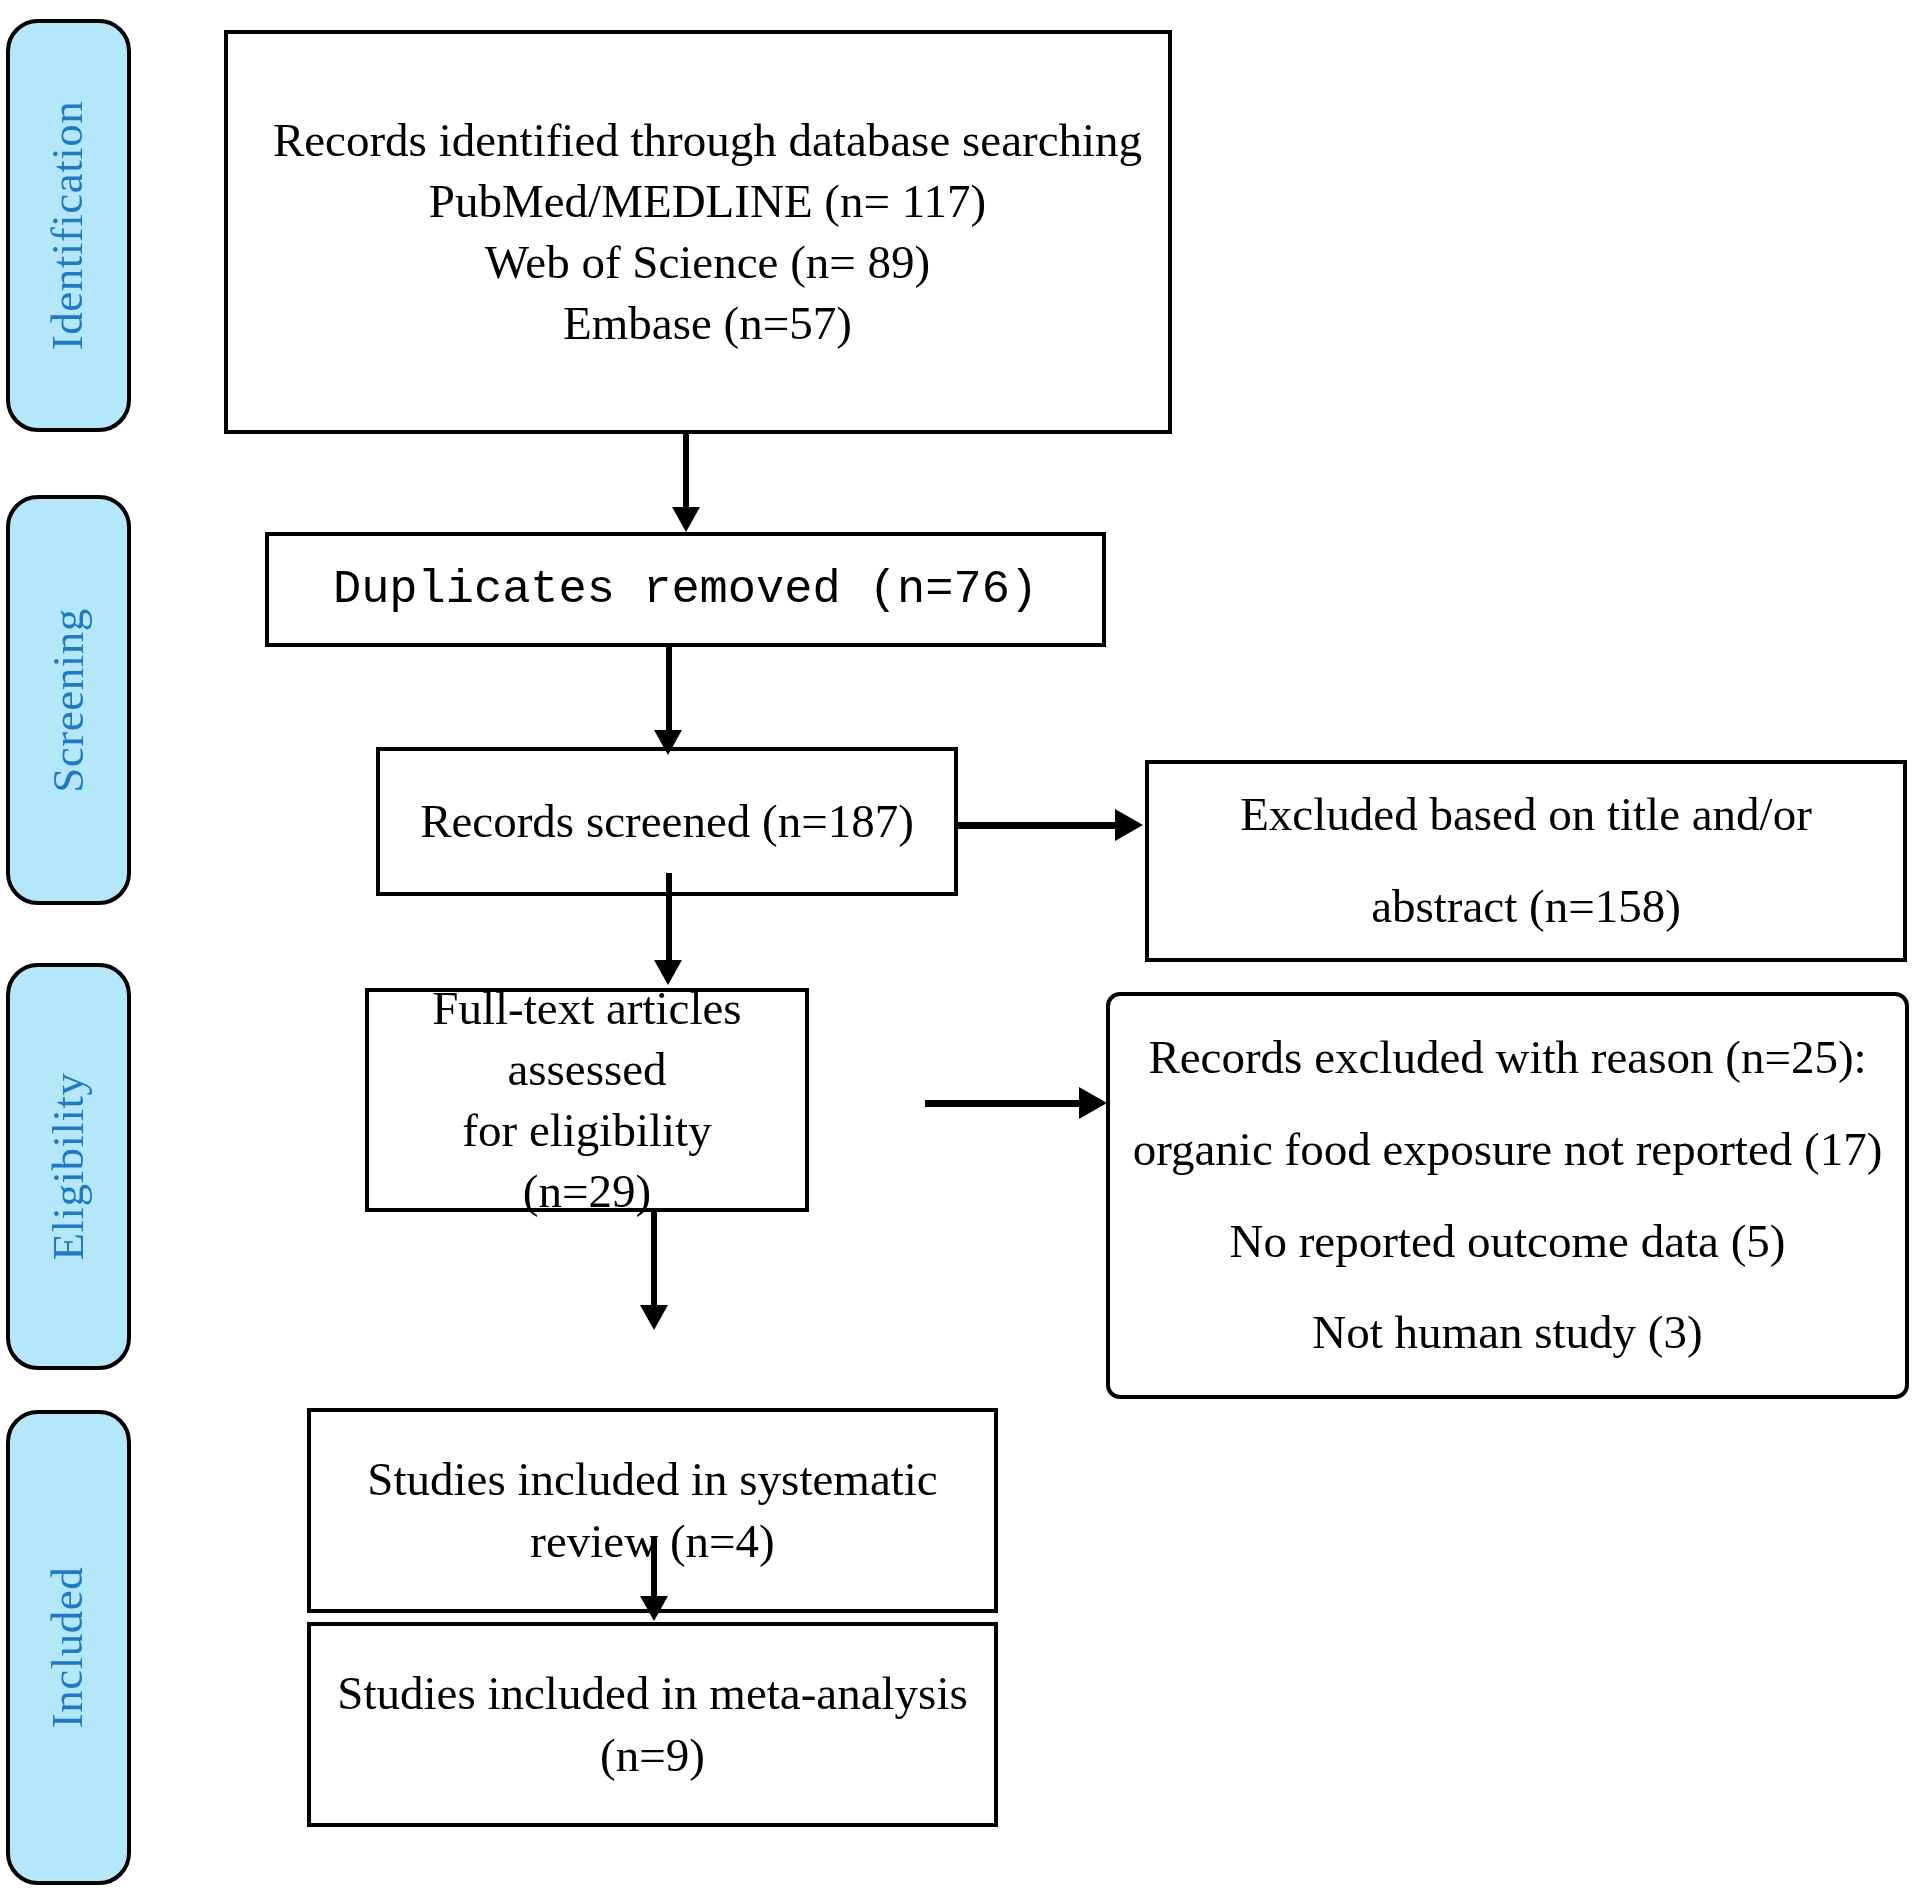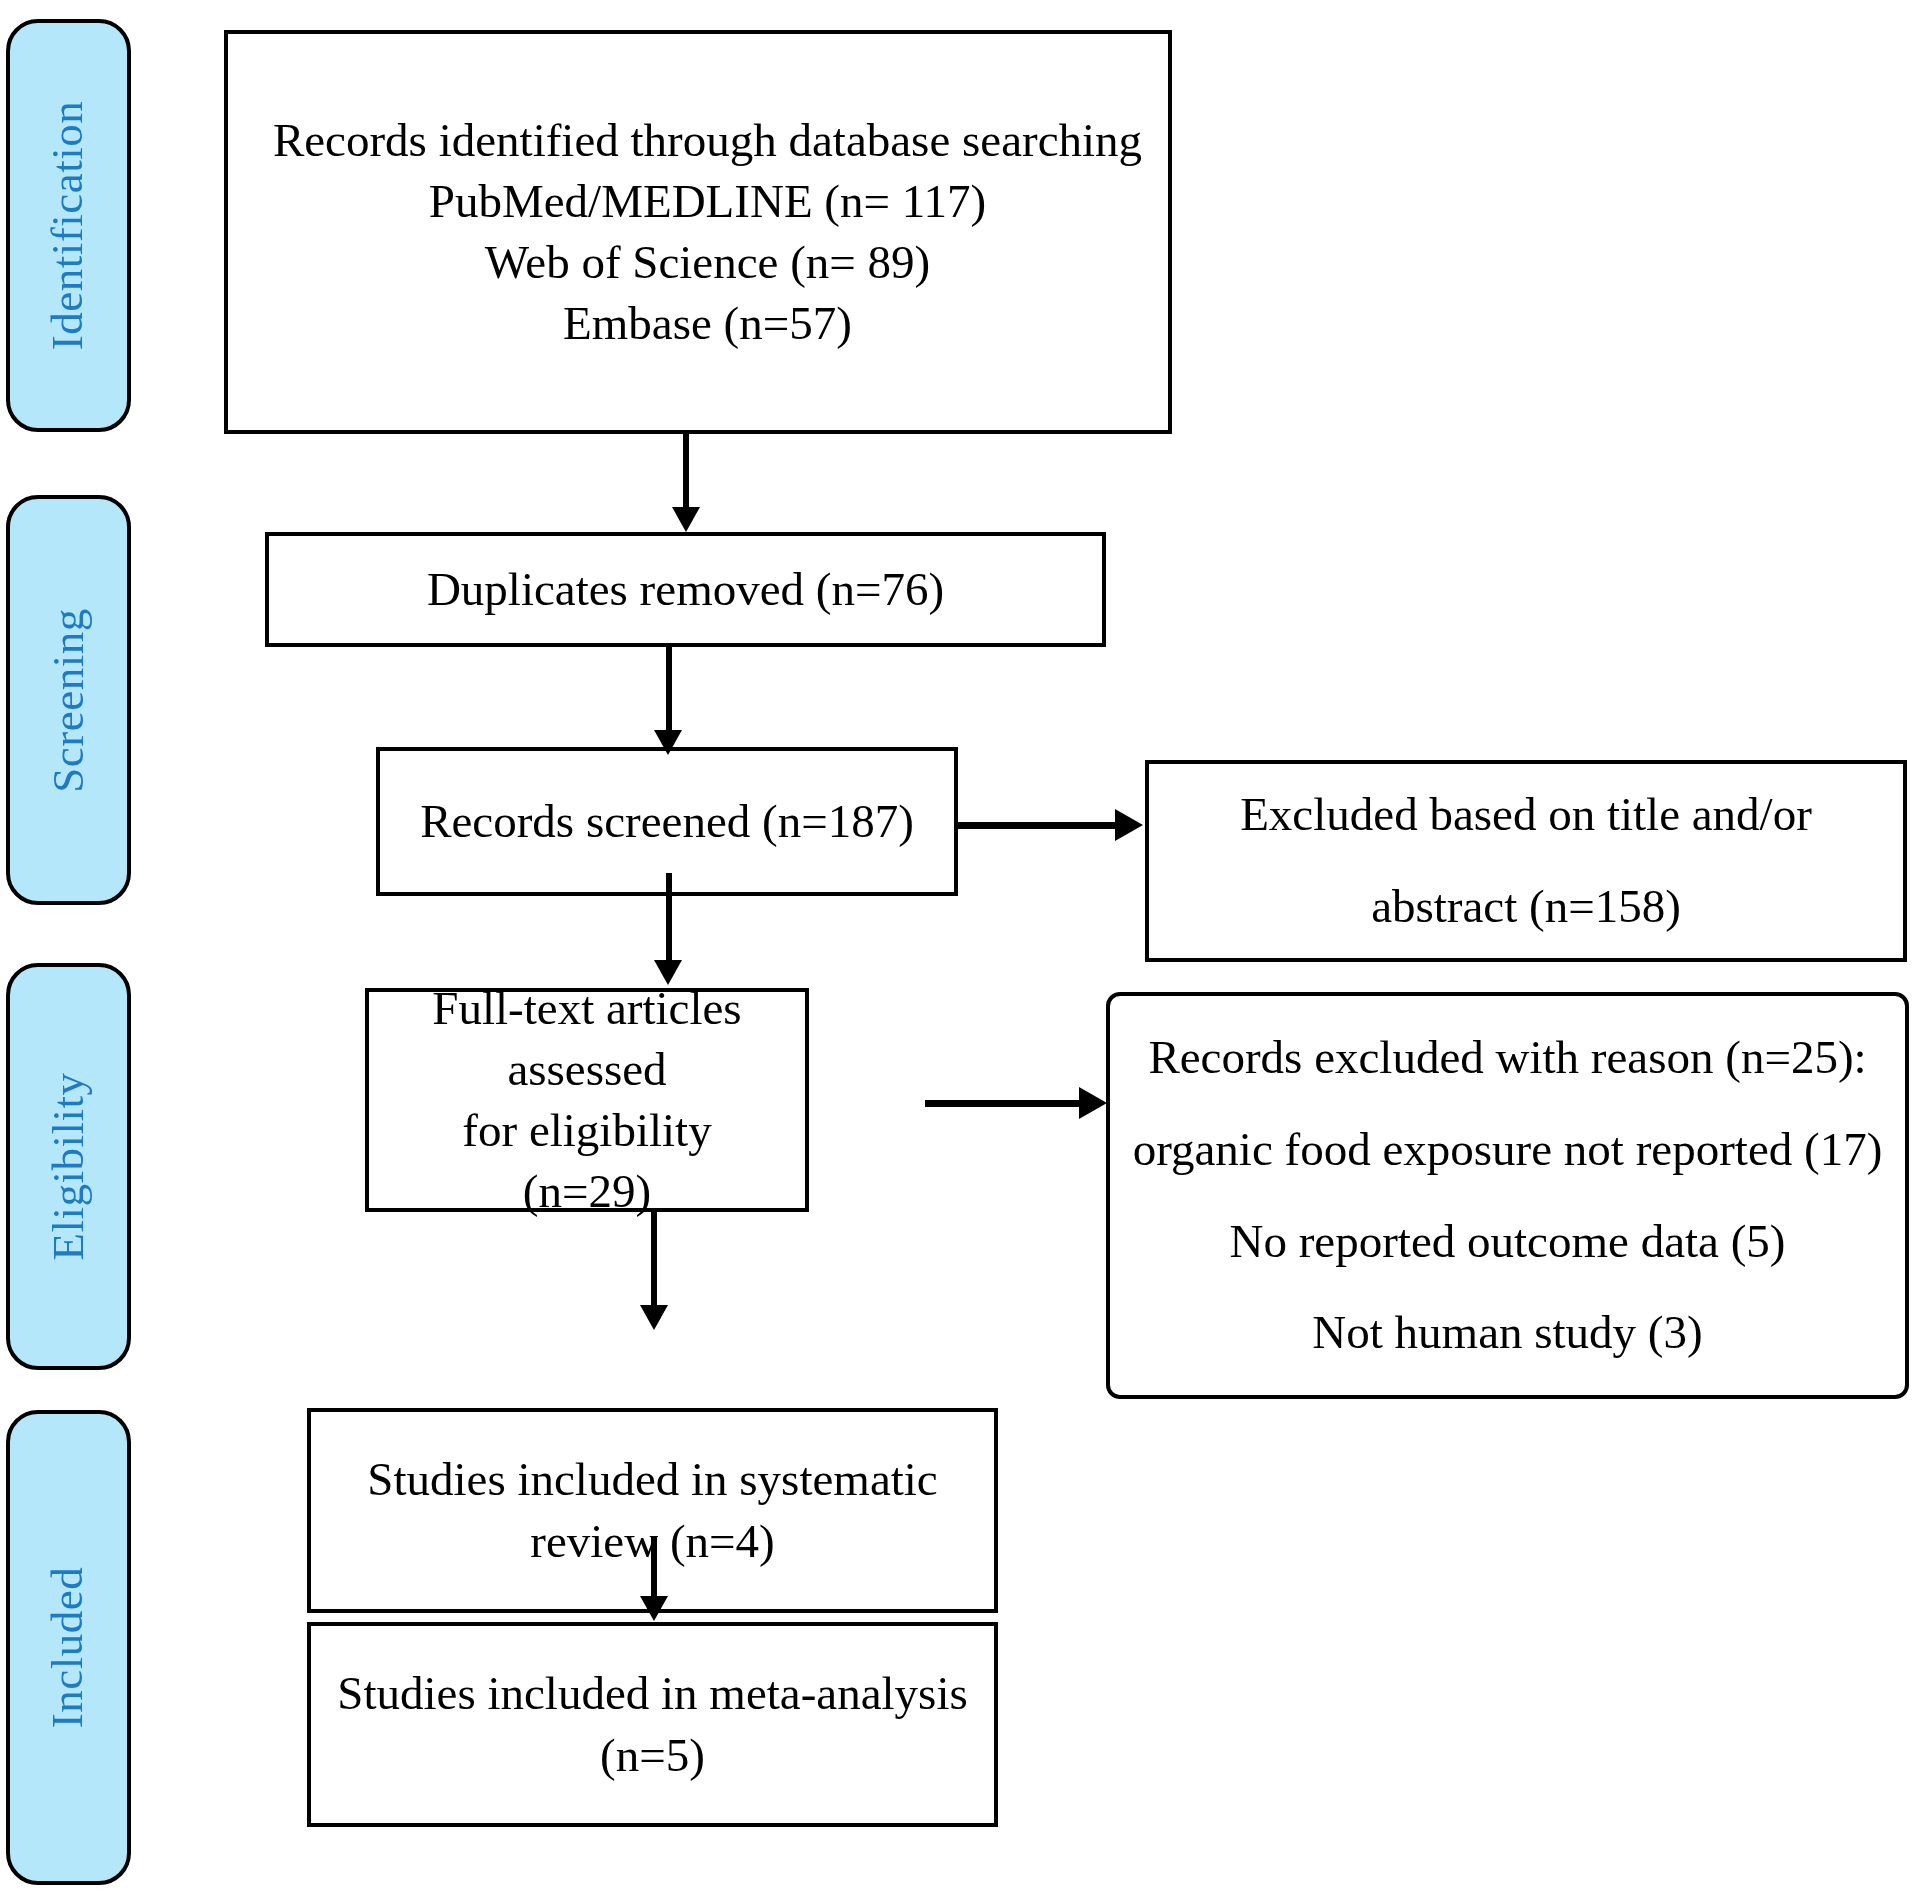--- a/index.html
+++ b/index.html
@@ -110,21 +110,21 @@
     <span class="phase-label">Included</span>
   </div>
 
   <div class="flow-box" style="left:224px; top:30px; width:948px; height:404px;padding-left:19px;">
     <div class="flow-text">Records identified through database searching
 PubMed/MEDLINE (n= 117)
 Web of Science (n= 89)
 Embase (n=57)</div>
   </div>
 
-  <div class="flow-box" style="left:265px; top:532px; width:841px; height:115px;">
+  <div class="flow-box" style="left:265px; top:532px; width:841px; height:115px;font-family:Liberation Mono, monospace;">
     <div class="flow-text">Duplicates removed (n=76)</div>
   </div>
 
   <div class="flow-box" style="left:376px; top:747px; width:582px; height:149px;">
     <div class="flow-text">Records screened (n=187)</div>
   </div>
 
   <div class="flow-box" style="left:1145px; top:760px; width:762px; height:202px;">
     <div class="flow-text wide-gap">Excluded based on title and/or
 abstract (n=158)</div>
@@ -143,21 +143,21 @@
 Not human study (3)</div>
   </div>
 
   <div class="flow-box" style="left:307px; top:1408px; width:691px; height:205px;">
     <div class="flow-text">Studies included in systematic
 review (n=4)</div>
   </div>
 
   <div class="flow-box" style="left:307px; top:1622px; width:691px; height:205px;">
     <div class="flow-text">Studies included in meta-analysis
-(n=5)</div>
+(n=9)</div>
   </div>
 
   <div class="v-line" style="left:683px; top:434px; height:76px;"></div>
   <div class="arrow-down" style="left:672px; top:507px;"></div>
 
   <div class="v-line" style="left:666px; top:646px; height:85px;"></div>
   <div class="arrow-down" style="left:654px; top:730px;"></div>
 
   <div class="h-line" style="left:958px; top:822px; width:158px;"></div>
   <div class="arrow-right" style="left:1115px; top:809px;"></div>

